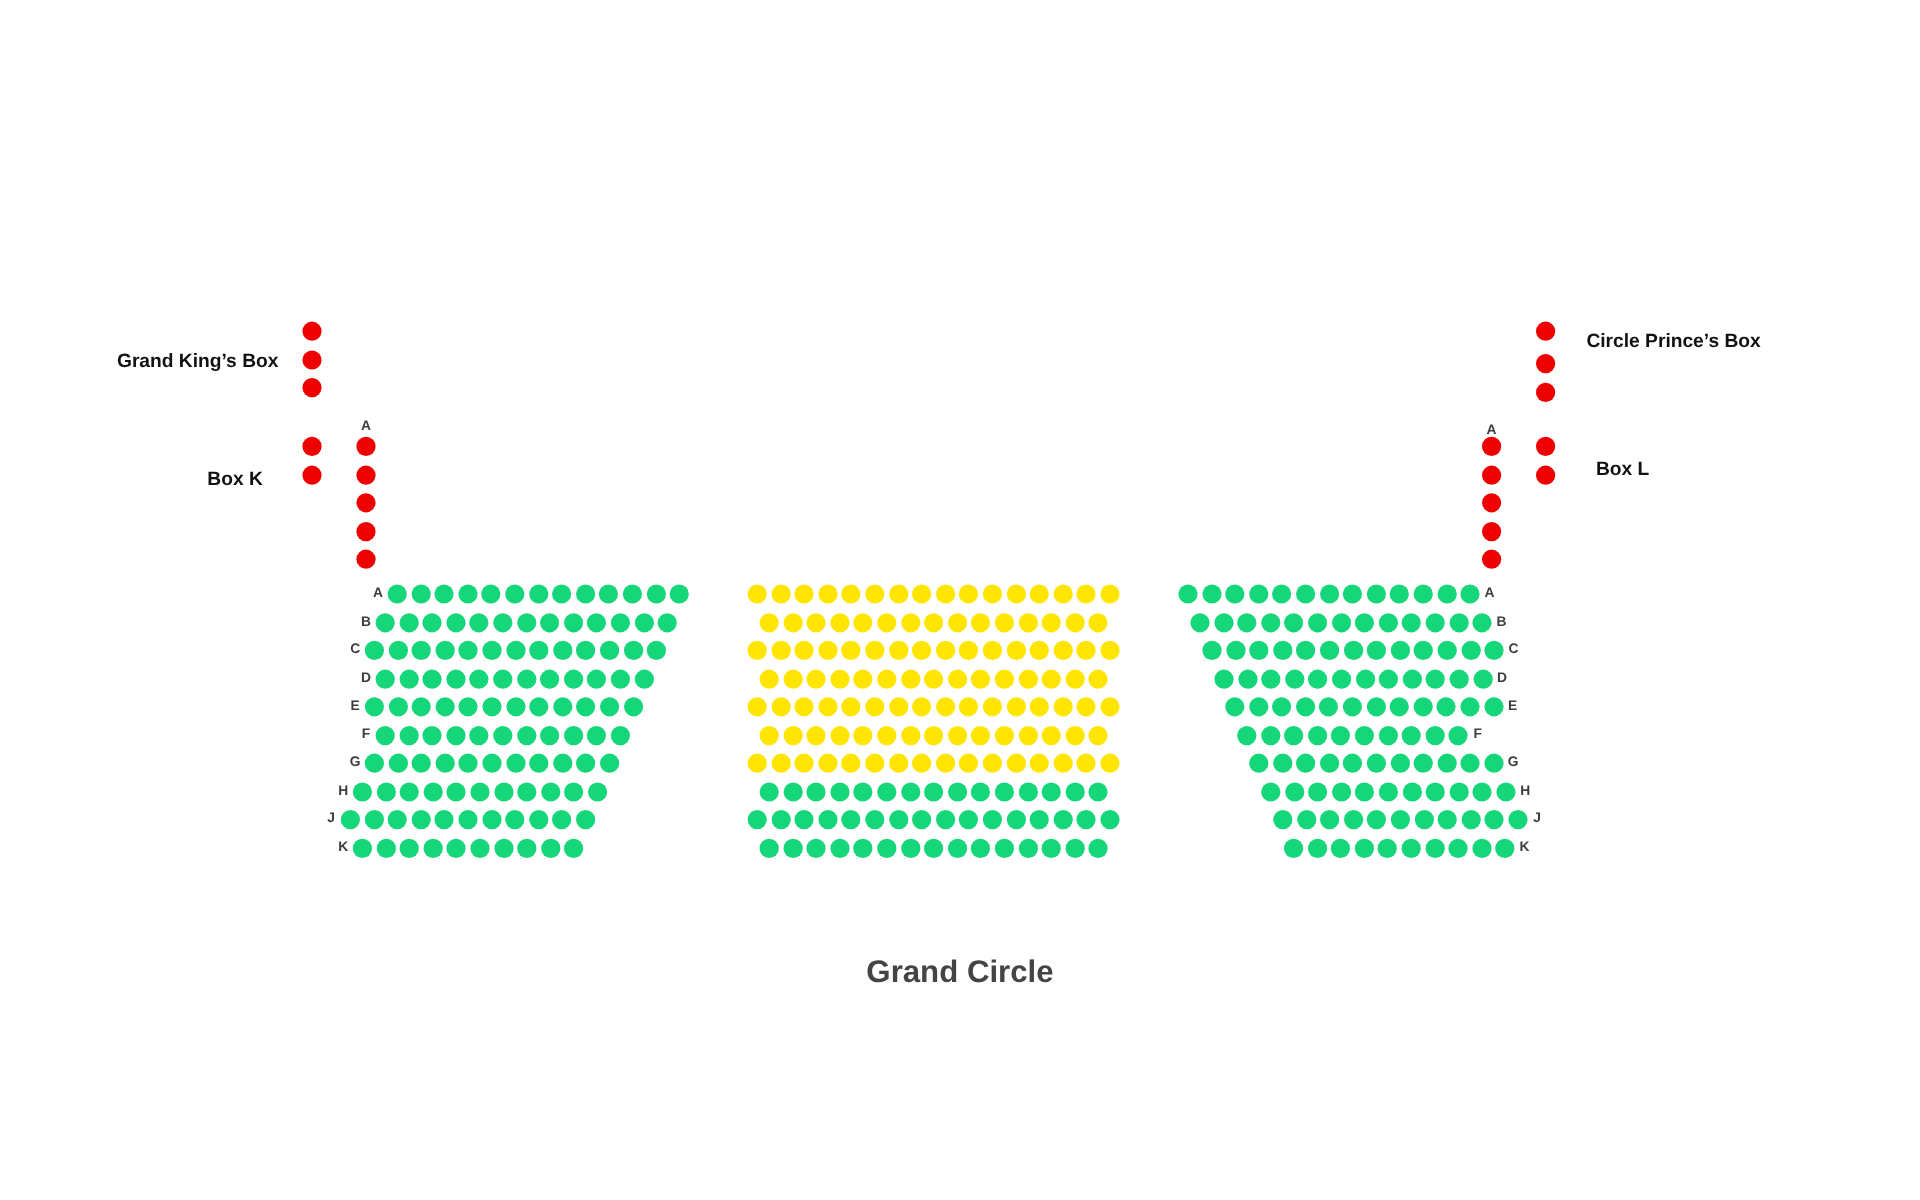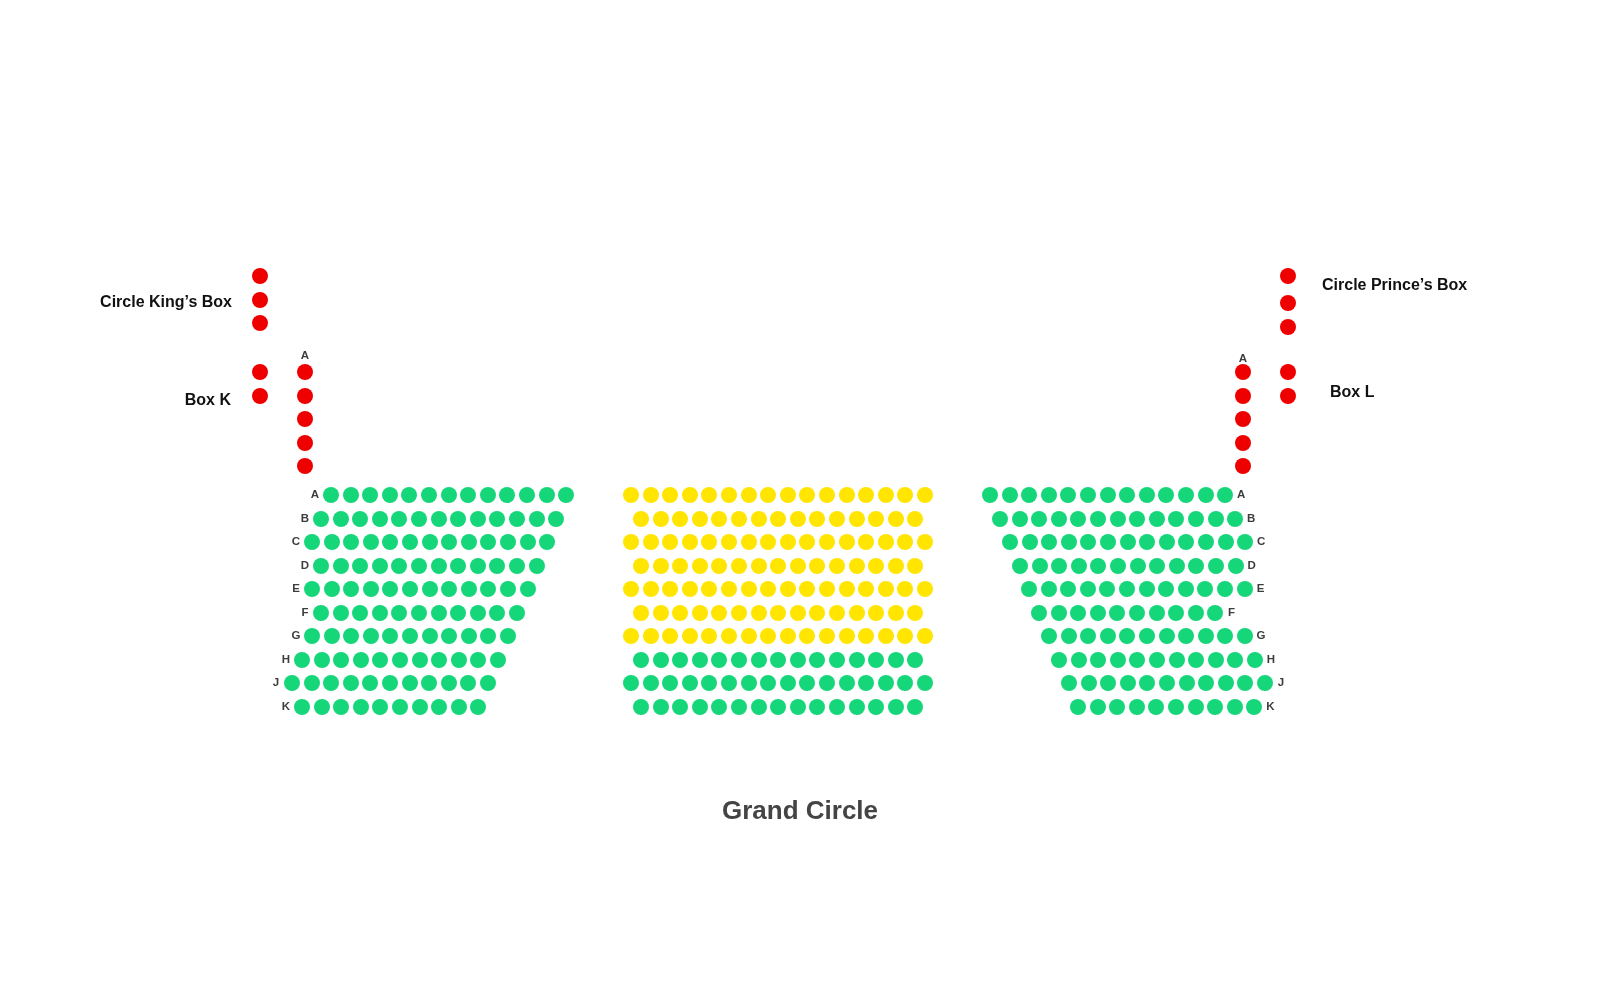--- a/index.html
+++ b/index.html
@@ -9,25 +9,25 @@
     .row-label { position: absolute; font-size: 11.5px; font-weight: 700; color: #3d3d3d; transform: translate(-50%, -50%); line-height: 1; font-family: "Liberation Sans", sans-serif; }
     .box-label { position: absolute; font-size: 16px; font-weight: 700; color: #111111; transform: translateY(-50%); white-space: nowrap; font-family: "Liberation Sans", sans-serif; }
     .box-label.right-align { transform: translate(-100%, -50%); }
     #section-title { position: absolute; left: 800px; top: 810px; transform: translate(-50%, -50%); font-size: 26px; font-weight: 700; color: #444444; font-family: "Liberation Sans", sans-serif; }
   </style>
 </head>
 <body>
 
 <div id="stage">
   <div id="section-title">Grand Circle</div>
-<div class="box-label right-align" style="left: 232px; top: 302px;">Circle King’s Box</div>
+<div class="box-label right-align" style="left: 232px; top: 302px;">Grand King’s Box</div>
     <div class="seat" style="left: 252px; top: 268px; background: rgb(238, 0, 0);"></div>
     <div class="seat" style="left: 252px; top: 292px; background: rgb(238, 0, 0);"></div>
     <div class="seat" style="left: 252px; top: 315px; background: rgb(238, 0, 0);"></div>
-    <div class="box-label right-align" style="left: 231px; top: 400px;">Box K</div>
+    <div class="box-label right-align" style="left: 219px; top: 400px;">Box K</div>
     <div class="seat" style="left: 252px; top: 364px; background: rgb(238, 0, 0);"></div>
     <div class="seat" style="left: 252px; top: 388px; background: rgb(238, 0, 0);"></div>
     <div class="box-label" style="left: 1322px; top: 285px;">Circle Prince’s Box</div>
     <div class="seat" style="left: 1280px; top: 268px; background: rgb(238, 0, 0);"></div>
     <div class="seat" style="left: 1280px; top: 295px; background: rgb(238, 0, 0);"></div>
     <div class="seat" style="left: 1280px; top: 319px; background: rgb(238, 0, 0);"></div>
     <div class="box-label" style="left: 1330px; top: 392px;">Box L</div>
     <div class="seat" style="left: 1280px; top: 364px; background: rgb(238, 0, 0);"></div>
     <div class="seat" style="left: 1280px; top: 388px; background: rgb(238, 0, 0);"></div>
     <div class="row-label" style="left: 305px; top: 356px;">A</div>

